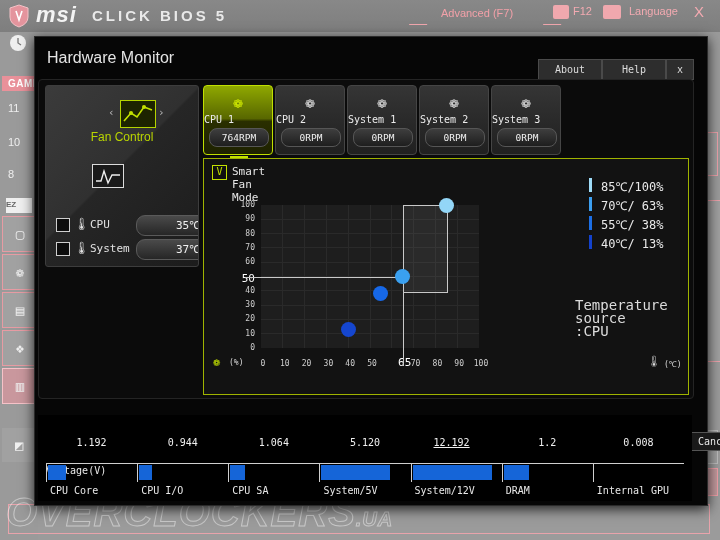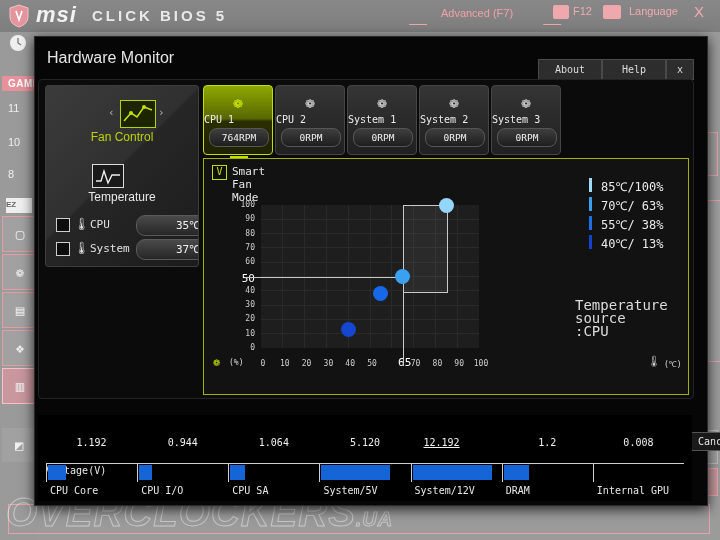--- a/index.html
+++ b/index.html
@@ -207,21 +207,20 @@
         <circle cx="10" cy="12" r="2" fill="#c2e000"></circle>
           <circle cx="23" cy="6" r="2" fill="#c2e000"></circle>
       </svg>
       <div class="fc-arrow" style="left:112px;">›</div>
       <div class="fc-label">Fan Control</div>
 
       <svg class="tm-icon" viewBox="0 0 30 22">
         <rect x="0" y="0" width="30" height="22" fill="#1a1a1a"></rect>
         <polyline points="3,16 8,16 11,6 15,18 19,10 27,10" stroke="#eee" stroke-width="1.4" fill="none"></polyline>
       </svg>
-      <div class="tm-label">Temperature</div>
 
       <div class="sensor-row" style="top:128px;">
         <div class="sensor-cb"></div>
         <div class="sensor-tico">🌡</div>
         <div class="sensor-name">CPU</div>
         <div class="sensor-val">35℃</div>
       </div>
       <div class="sensor-row" style="top:152px;">
         <div class="sensor-cb"></div>
         <div class="sensor-tico">🌡</div>
@@ -367,21 +366,21 @@
         <div class="volt-tick" style="left: 190.286px;"></div>
         <div class="volt-bar" style="left: 192.286px; width: 14.9657px;"></div>
         <div class="volt-val" style="left: 190.286px; width: 91.1429px;">1.064</div>
         <div class="volt-name" style="left: 194.286px;">CPU SA</div>
         <div class="volt-tick" style="left: 281.429px;"></div>
         <div class="volt-bar" style="left: 283.429px; width: 68.1771px;"></div>
         <div class="volt-val" style="left: 281.429px; width: 91.1429px;">5.120</div>
         <div class="volt-name" style="left: 285.429px;">System/5V</div>
         <div class="volt-tick" style="left: 372.571px;"></div>
         <div class="volt-bar" style="left: 374.571px; width: 79.8171px;"></div>
-        <div class="volt-val" style="left: 358px; width: 91.1429px; text-decoration: underline;">12.192</div>
+        <div class="volt-val" style="left: 368px; width: 91.1429px; text-decoration: underline;">12.192</div>
         <div class="volt-name" style="left: 376.571px;">System/12V</div>
         <div class="volt-tick" style="left: 463.714px;"></div>
         <div class="volt-bar" style="left: 465.714px; width: 24.9429px;"></div>
         <div class="volt-val" style="left: 463.714px; width: 91.1429px;">1.2</div>
         <div class="volt-name" style="left: 467.714px;">DRAM</div>
         <div class="volt-tick" style="left: 554.857px;"></div>
         <div class="volt-bar" style="left: 556.857px; width: 0px;"></div>
         <div class="volt-val" style="left: 554.857px; width: 91.1429px;">0.008</div>
         <div class="volt-name" style="left: 558.857px;">Internal GPU</div>
       </div>

